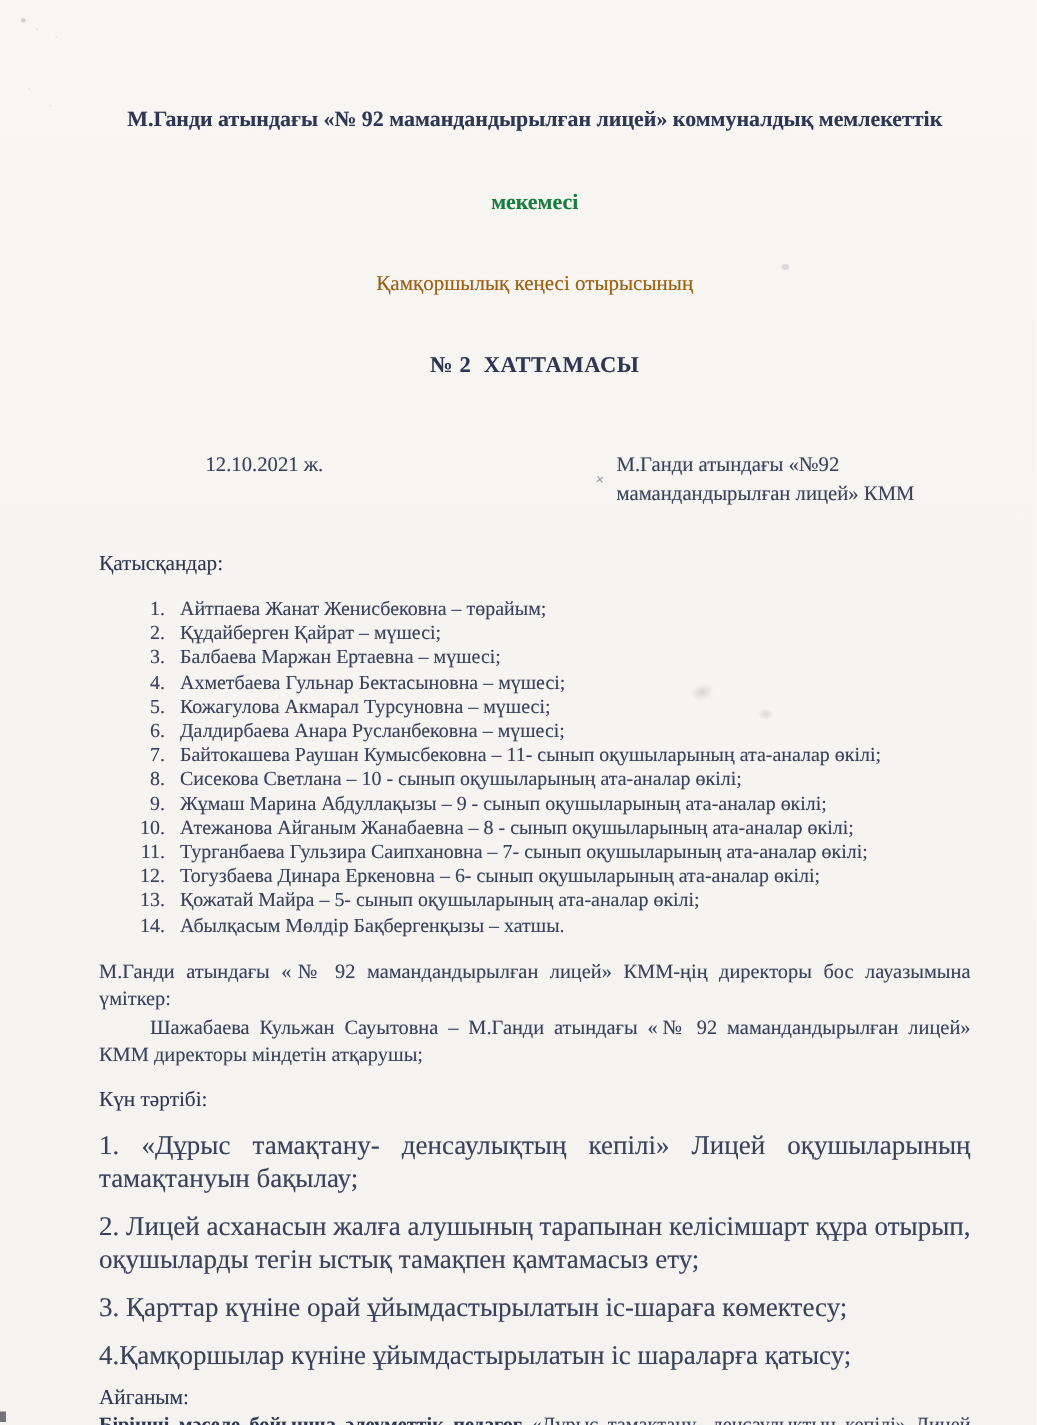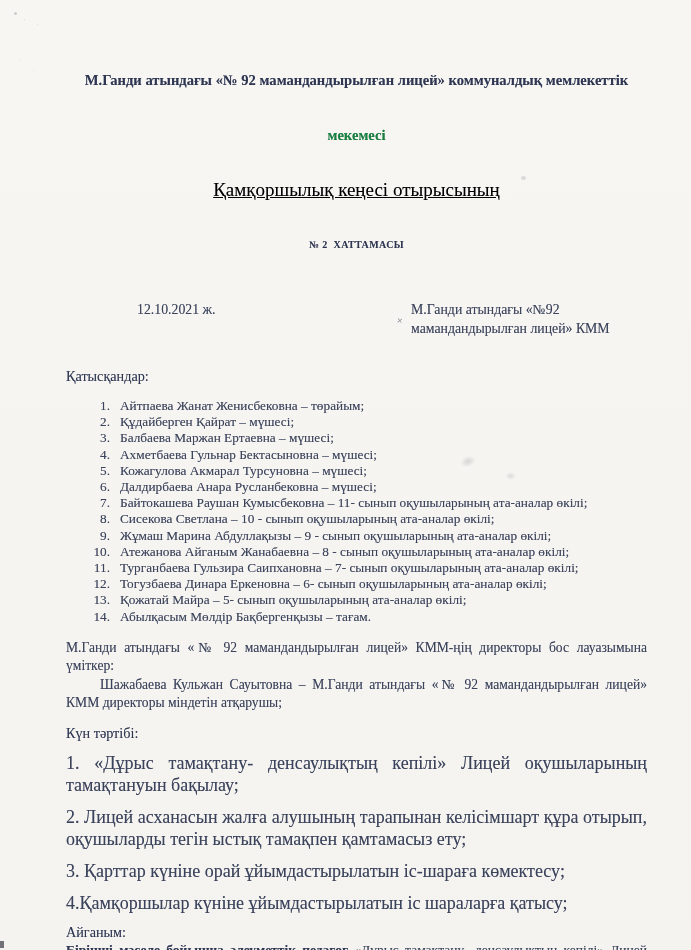--- a/index.html
+++ b/index.html
@@ -11,22 +11,22 @@
     position:relative;overflow:hidden;
     text-shadow:0 0 .5px rgba(59,67,92,.38);
   }
   .page{position:absolute;inset:0;padding:35px 44px 0 66px;box-sizing:border-box;}
   b,.bold{color:#2e3652;font-weight:bold;}
 
   
   .doc-head{text-align:center;white-space:pre-wrap;}
   .t1{font-size:14.6px;line-height:19px;font-weight:bold;color:#2e3652;}
   .t2{font-size:14.6px;line-height:19px;font-weight:bold;color:#15803d;}
-  .t3{font-size:19px;line-height:18px;color:#000000;text-decoration:underline;}
-  .t4{font-size:10px;line-height:19px;font-weight:bold;color:#2e3652;letter-spacing:.4px;}
+  .t3{font-size:14px;line-height:18px;color:#a16207;}
+  .t4{font-size:15px;line-height:19px;font-weight:bold;color:#2e3652;letter-spacing:.4px;}
 
   .date-row{display:flex;margin-top:10px;font-size:13.8px;line-height:19px;}
   .date{margin-left:71px;}
   .org{margin-left:auto;width:236px;text-align:left;}
 
   
   .sec-heading{font-size:14.2px;font-weight:normal;color:#2e3652;margin-top:30px;}
   .plist{margin-top:13px;font-size:13.3px;line-height:16.2px;}
   .plist .row{display:flex;padding-left:24px;}
   .plist .num{min-width:20px;text-align:right;margin-right:10px;flex:none;}
@@ -124,21 +124,21 @@
     <div class="row">
         <span class="num">12.</span>
         <span>Тогузбаева Динара Еркеновна – 6- сынып оқушыларының ата-аналар өкілі;</span>
       </div>
     <div class="row">
         <span class="num">13.</span>
         <span>Қожатай Майра – 5- сынып оқушыларының ата-аналар өкілі;</span>
       </div>
     <div class="row">
         <span class="num">14.</span>
-        <span>Абылқасым Мөлдір Бақбергенқызы – тағам.</span>
+        <span>Абылқасым Мөлдір Бақбергенқызы – хатшы.</span>
       </div>
   </div>
 
   <p class="para">М.Ганди атындағы «№ 92 мамандандырылған  лицей» КММ-ңің директоры  бос лауазымына үміткер:</p>
   <p class="para candidate">Шажабаева Кульжан Сауытовна – М.Ганди атындағы «№ 92 мамандандырылған  лицей» КММ директоры міндетін атқарушы;</p>
 
   <div class="sec-heading agenda-heading">Күн тәртібі:</div>
   <div class="agenda">
     <p>1. «Дұрыс тамақтану- денсаулықтың  кепілі»  Лицей  оқушыларының  тамақтануын бақылау;</p>
     <p>2. Лицей  асханасын  жалға  алушының  тарапынан  келісімшарт  құра отырып,  оқушыларды тегін  ыстық  тамақпен  қамтамасыз  ету;</p>

